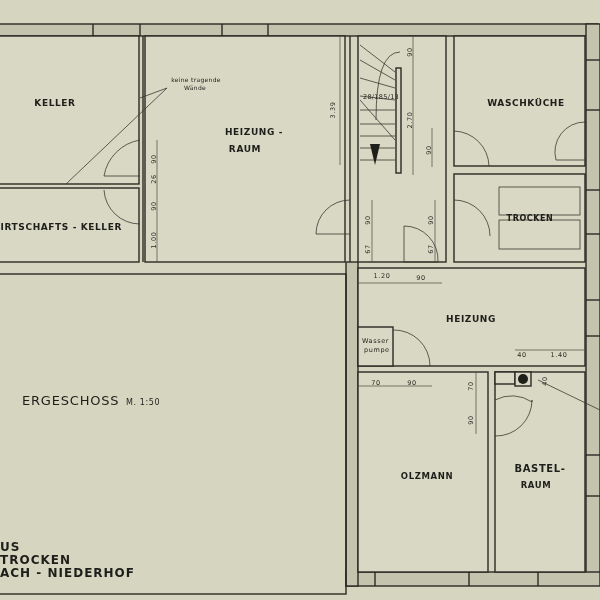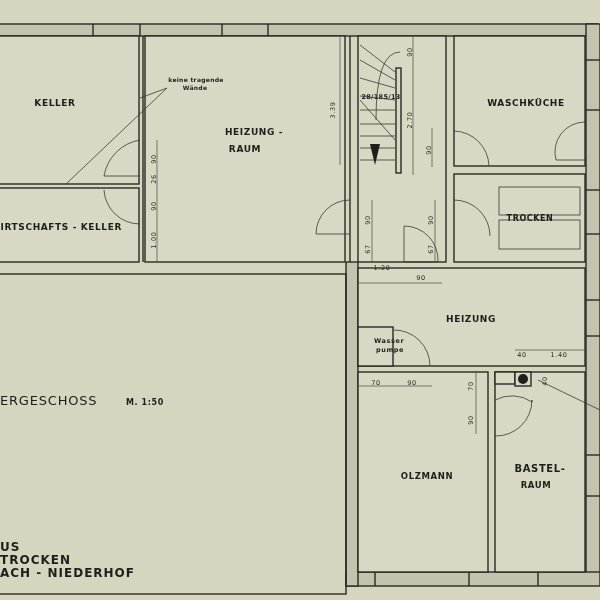--- a/index.html
+++ b/index.html
@@ -13,27 +13,27 @@
     .wall { fill: #c4c4ae; stroke: #2a2a24; stroke-width: 1.4; }
     .line { stroke: #2a2a24; stroke-width: 1.4; fill: none; }
     .thin { stroke: #3a3a32; stroke-width: 0.8; fill: none; }
     .dim  { stroke: #4a4a40; stroke-width: 0.7; fill: none; }
     .room { fill: #d8d8c4; stroke: #2a2a24; stroke-width: 1.4; }
     .lbl {
       position: absolute; font-weight: bold; color: #1e1e1a;
       font-size: 9px; letter-spacing: 0.6px; white-space: nowrap;
       transform: translate(-50%, -50%);
     }
-    .small { font-weight: bold; font-size: 6px; letter-spacing: 0.3px; }
+    .small { font-weight: normal; font-size: 6px; letter-spacing: 0.3px; }
     .dimtxt { font-weight: normal; font-size: 6.5px; color: #2a2a24; }
     .vert { transform: translate(-50%, -50%) rotate(-90deg); }
-    .title { font-size: 13px; font-weight: normal; letter-spacing: 0.8px; transform: none; color: #1e1e1a; }
-    .scale { font-size: 8px; font-weight: bold; transform: none; }
+    .title { font-size: 13px; font-weight: normal; letter-spacing: 0.8px; transform: none; color: #1e1e1a; margin-left: 22px; }
+    .scale { font-size: 8px; font-weight: normal; transform: none; }
     .owner { font-size: 12px; font-weight: bold; transform: none; letter-spacing: 1px; line-height: 13px; }
-    .boxlbl { font-size: 6.5px; font-weight: bold; text-align: right; line-height: 9px; transform: none; margin-left: 12px; }
+    .boxlbl { font-size: 6.5px; font-weight: normal; text-align: right; line-height: 9px; transform: none; }
   </style>
 </head>
 <body>
 
 <svg id="plan" viewBox="0 0 600 600" xmlns="http://www.w3.org/2000/svg">
 
   <rect class="wall" x="-2" y="24" width="600" height="12"></rect>
   <line class="line" x1="93" y1="24" x2="93" y2="36"></line>
   <line class="line" x1="140" y1="24" x2="140" y2="36"></line>
   <line class="line" x1="222" y1="24" x2="222" y2="36"></line>
@@ -156,21 +156,21 @@
 <span class="lbl dimtxt vert" style="left:410px;top:120px">2.70</span>
 <span class="lbl dimtxt vert" style="left:429px;top:150px">90</span>
 <span class="lbl dimtxt vert" style="left:154px;top:159px">90</span>
 <span class="lbl dimtxt vert" style="left:154px;top:179px">26</span>
 <span class="lbl dimtxt vert" style="left:154px;top:206px">90</span>
 <span class="lbl dimtxt vert" style="left:154px;top:240px">1.00</span>
 <span class="lbl dimtxt vert" style="left:368px;top:220px">90</span>
 <span class="lbl dimtxt vert" style="left:368px;top:249px">67</span>
 <span class="lbl dimtxt vert" style="left:431px;top:220px">90</span>
 <span class="lbl dimtxt vert" style="left:431px;top:249px">67</span>
-<span class="lbl dimtxt" style="left:382px;top:268px">1.20</span>
+<span class="lbl dimtxt" style="left:382px;top:276px">1.20</span>
 <span class="lbl dimtxt" style="left:421px;top:278px">90</span>
 <span class="lbl dimtxt" style="left:522px;top:355px">40</span>
 <span class="lbl dimtxt" style="left:559px;top:355px">1.40</span>
 <span class="lbl dimtxt" style="left:376px;top:383px">70</span>
 <span class="lbl dimtxt" style="left:412px;top:383px">90</span>
 <span class="lbl dimtxt vert" style="left:471px;top:386px">70</span>
 <span class="lbl dimtxt vert" style="left:471px;top:420px">90</span>
 <span class="lbl dimtxt vert" style="left:545px;top:381px">40</span>
 
 </body></html>

